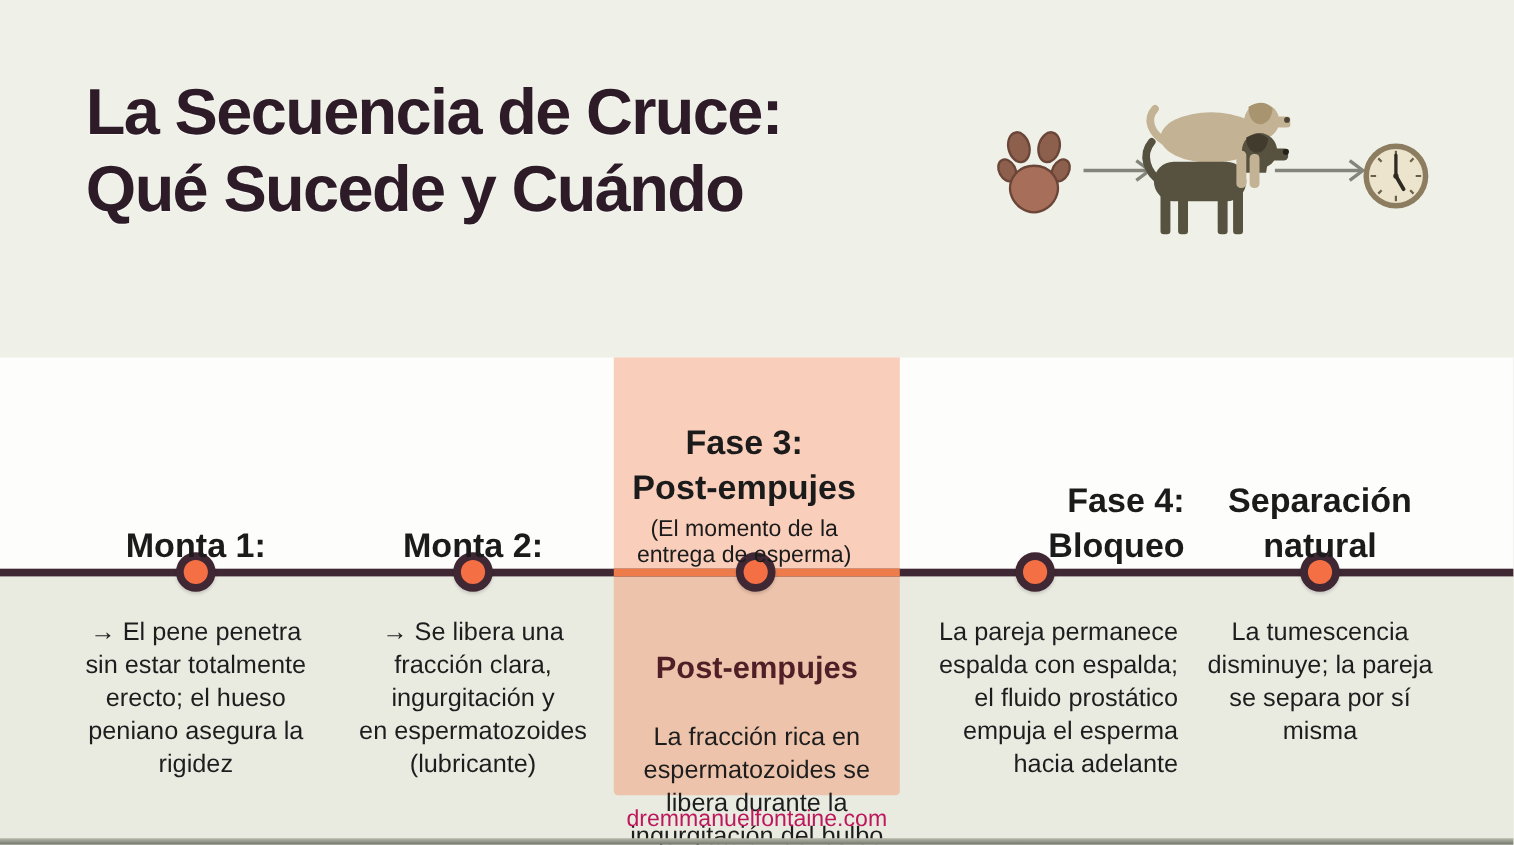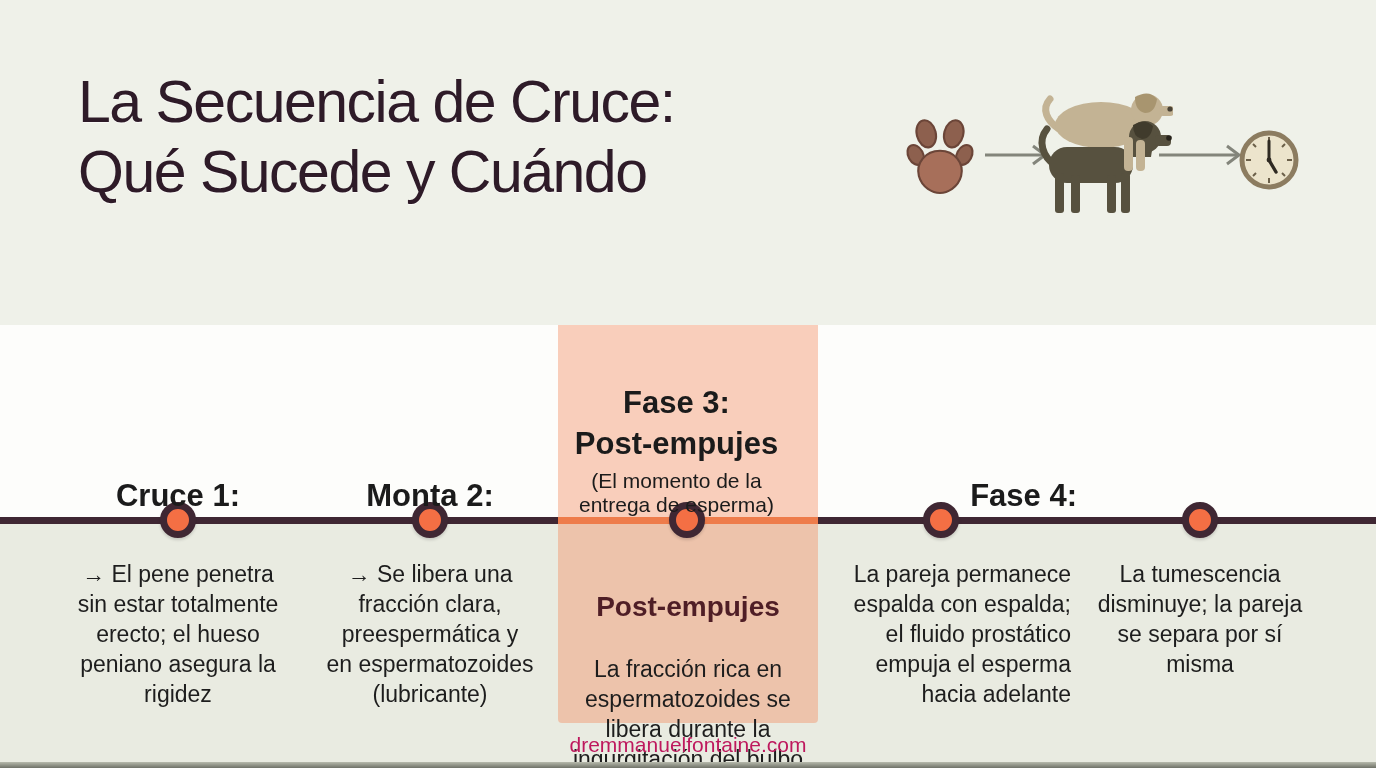--- a/index.html
+++ b/index.html
@@ -11,21 +11,21 @@
   .abs{position:absolute;}
   
   .bg-top{left:0;top:0;width:1376px;height:325px;background:var(--bg_top,#eff1e9);}
   .bg-band{left:0;top:325px;width:1376px;height:195px;background:var(--bg_band,#fdfdfb);}
   .bg-bottom{left:0;top:520px;width:1376px;height:248px;background:var(--bg_bottom,#e9ebe1);}
   .bottom-strip{left:0;top:762px;width:1376px;height:6px;
     background:linear-gradient(#b7baac,#6f7268);}
   
   .title{
     left:78px;top:68px;width:840px;
-    font-size:59px;line-height:1.18;font-weight:normal;letter-spacing:-1.5px;
+    font-size:59px;line-height:1.18;font-weight:bold;letter-spacing:-1.5px;
     color:var(--title,#2e1b28);white-space:pre-line;
     text-shadow:0 1px 0 rgba(255,255,255,.6);
   }
   
   .hdr-icons{left:895px;top:80px;width:420px;height:160px;}
   
   .highlight-col{
     left:558px;top:325px;width:260px;height:398px;
     background:var(--highlight,rgba(242,140,98,.42));
     border-radius:0 0 4px 4px;
@@ -161,45 +161,48 @@
 
 <div class="abs timeline-line"></div>
 <div class="abs timeline-line-hl"></div>
 <div class="abs dot d1"></div>
 <div class="abs dot d2"></div>
 <div class="abs dot d3"></div>
 <div class="abs dot d4"></div>
 <div class="abs dot d5"></div>
 
 <div class="abs phase-head ph1">
-  <div class="label">Cruce 1:</div>
+  <div class="label">Monta 1:</div>
 </div>
 <div class="abs phase-head ph2">
   <div class="label">Monta 2:</div>
 </div>
 <div class="abs phase-head ph3">
   <div class="label">Fase 3:</div>
   <div class="name">Post-empujes</div>
   <div class="subtitle">(El momento de la
 entrega de esperma)</div>
 </div>
 <div class="abs phase-head ph4">
   <div class="label">Fase 4:</div>
+  <div class="name">Bloqueo</div>
 </div>
 <div class="abs phase-head ph5">
+  <div class="name">Separación
+natural</div>
 </div>
 
 <div class="abs phase-desc pd1">→ El pene penetra
 sin estar totalmente
 erecto; el hueso
 peniano asegura la
 rigidez</div>
 <div class="abs phase-desc pd2">→ Se libera una
 fracción clara,
-preespermática y
+ingurgitación y
 en espermatozoides
 (lubricante)</div>
 <div class="abs phase-desc pd3">
   <div class="desc-heading">Post-empujes</div>
   <div>La fracción rica en
 espermatozoides se
 libera durante la
 ingurgitación del bulbo</div>
 </div>
 <div class="abs phase-desc pd4">La pareja permanece

